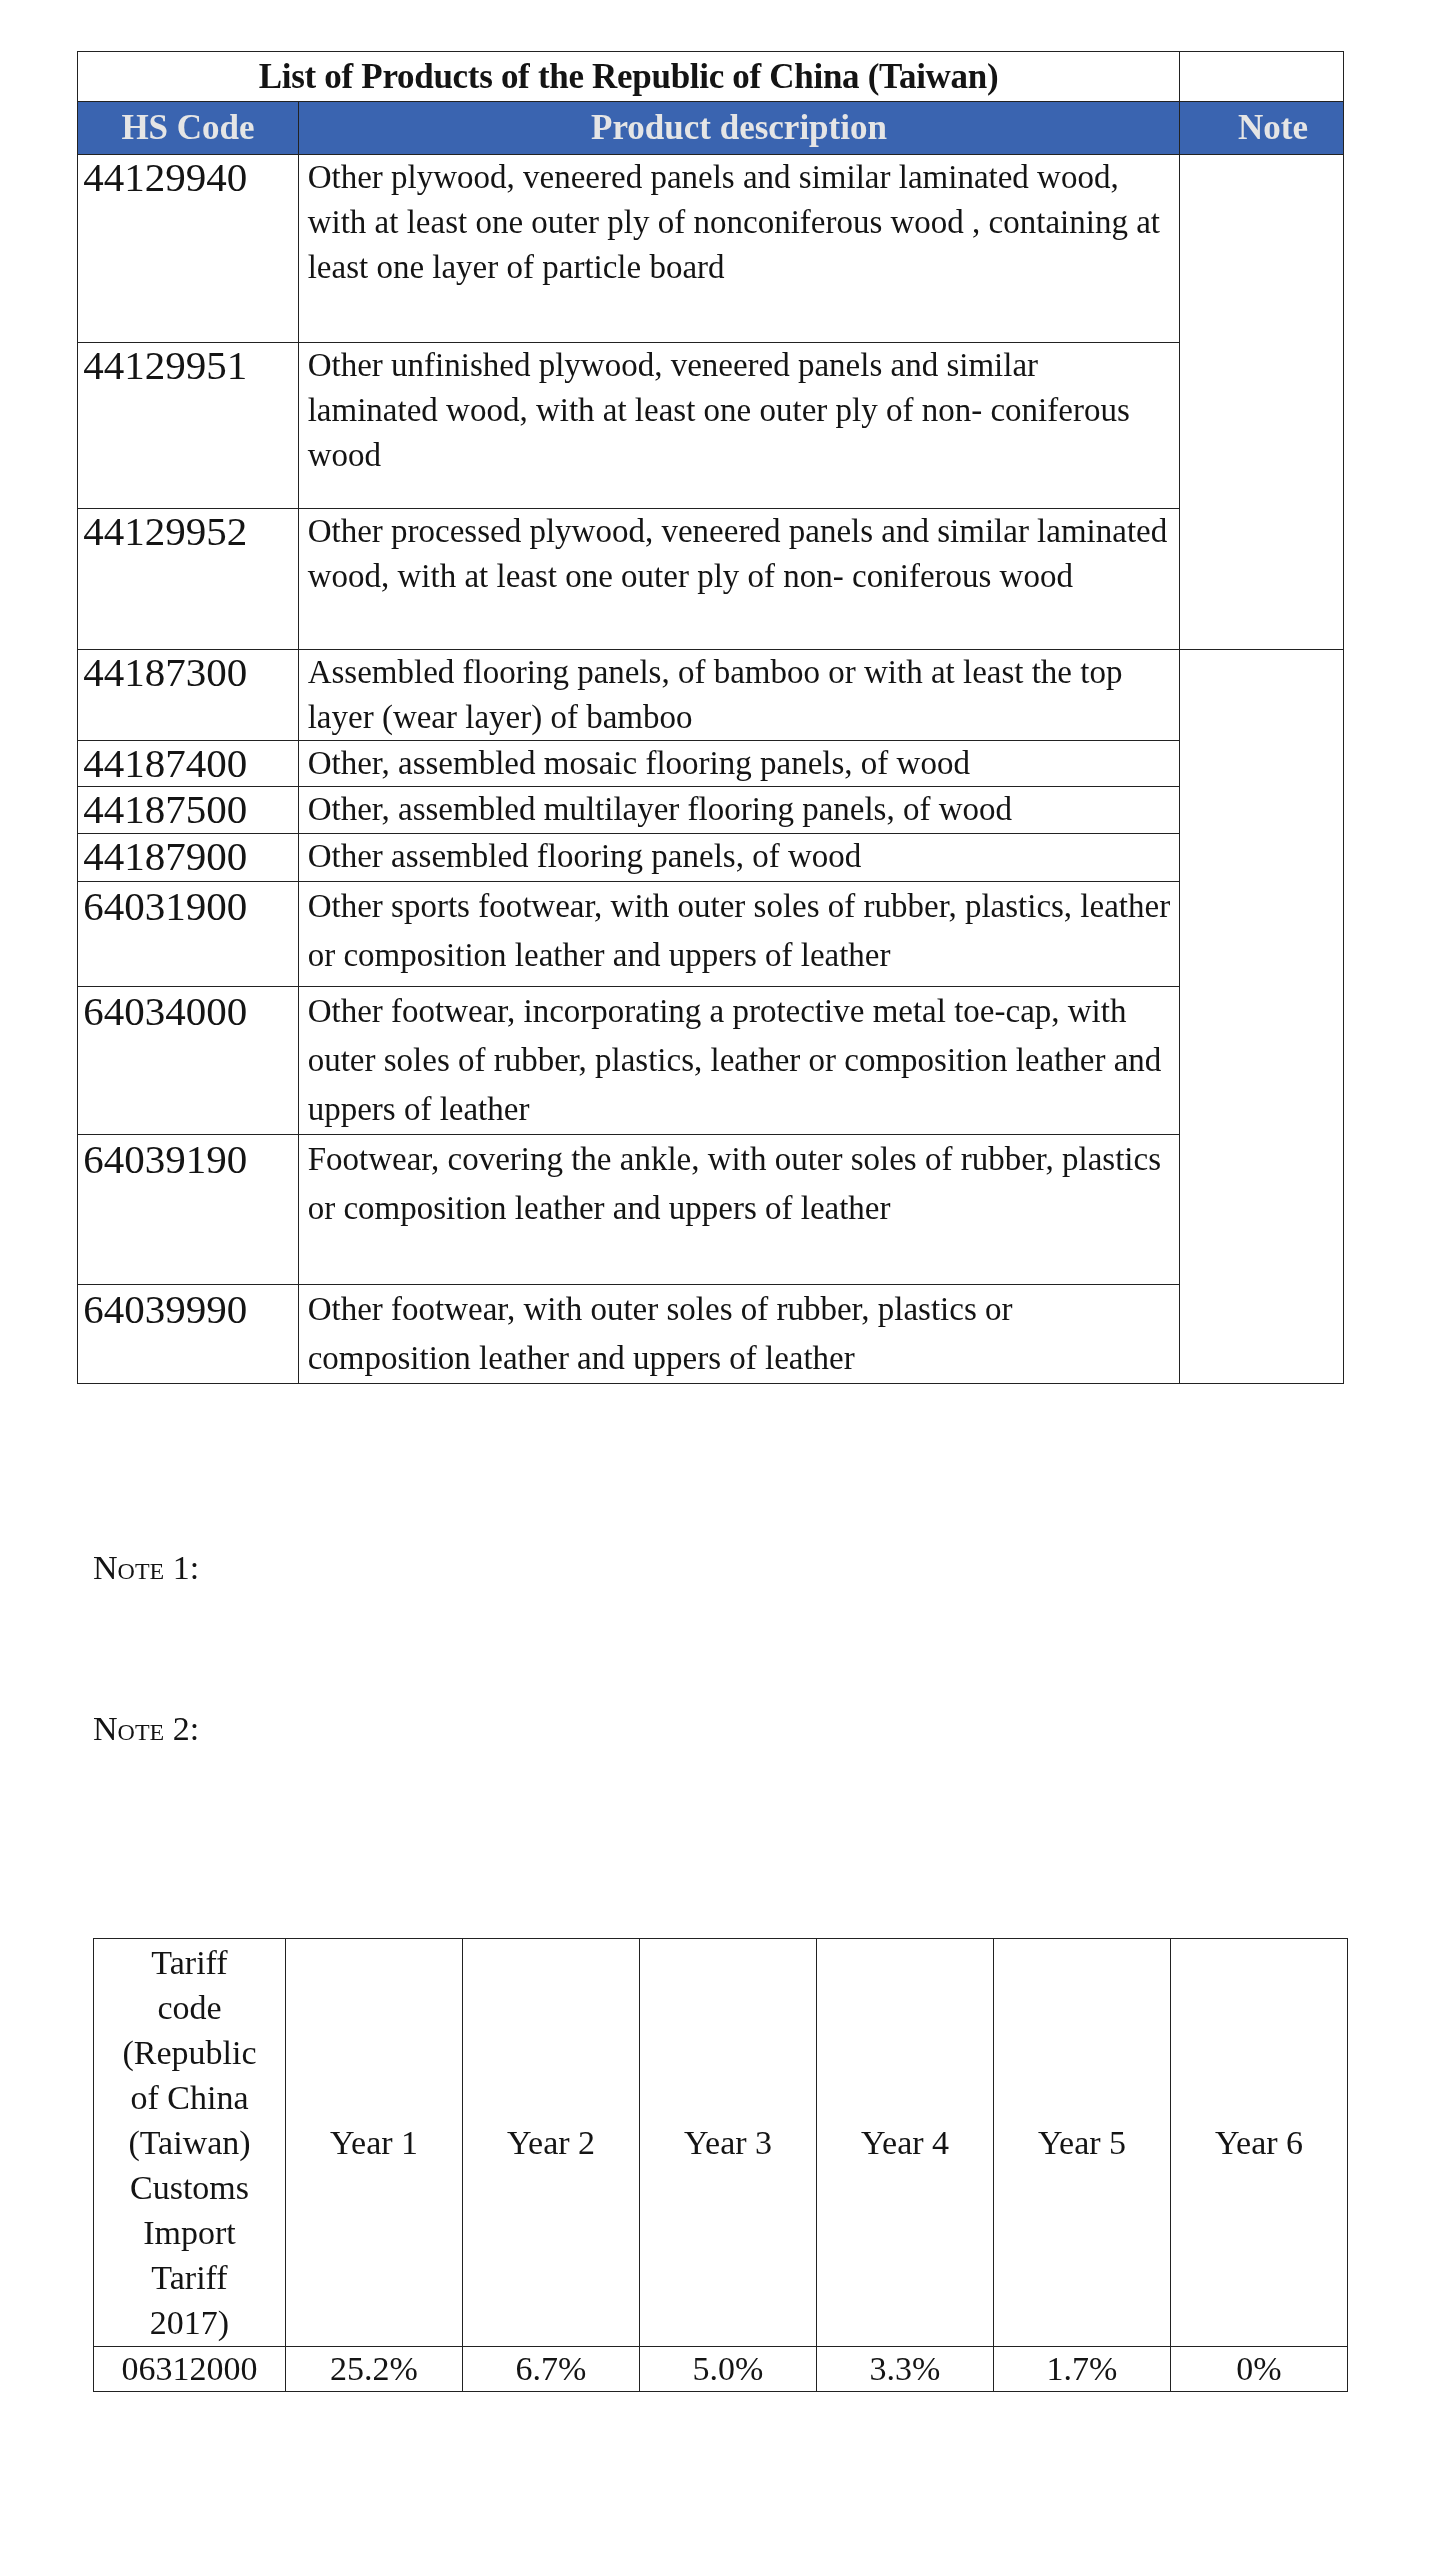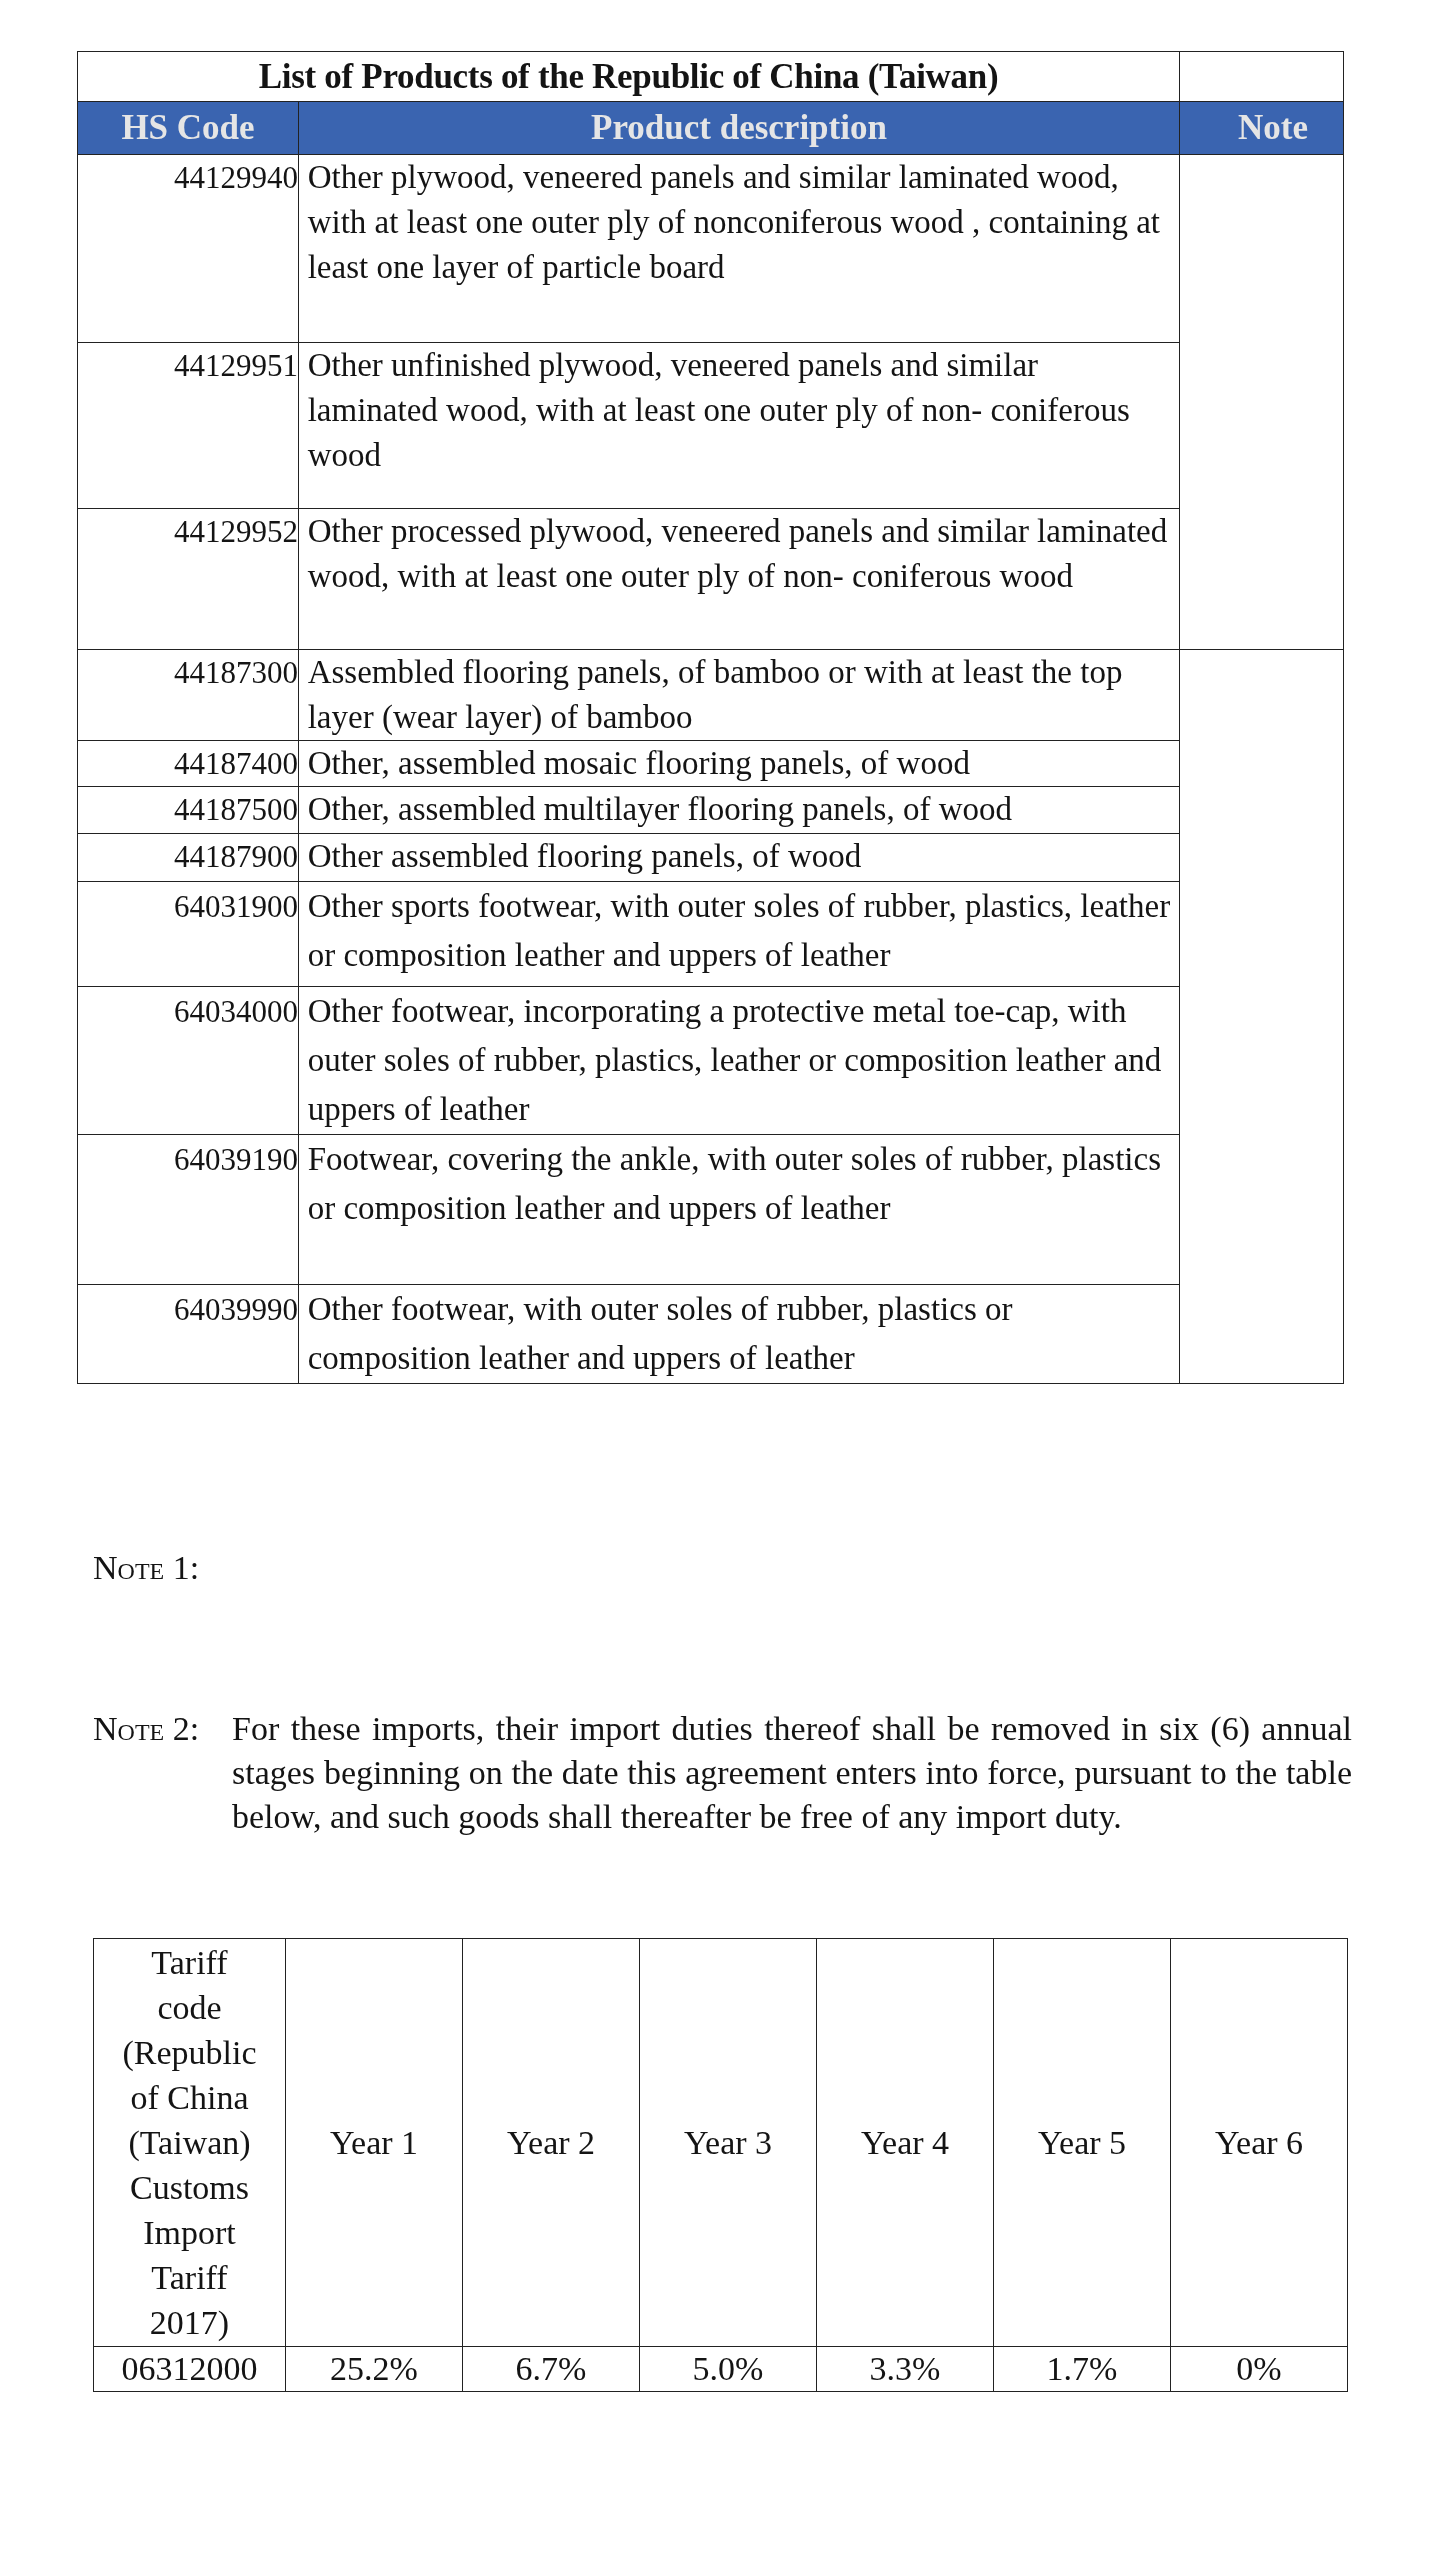--- a/index.html
+++ b/index.html
@@ -12,21 +12,21 @@
   .ptable { border-collapse: collapse; table-layout: fixed; width: 1266px; }
   .ptable td, .ptable th { border: 1.7px solid #222; padding: 0; vertical-align: top; }
   .ptable col.c-code { width: 221px; }
   .ptable col.c-desc { width: 881px; }
   .ptable col.c-note { width: 164px; }
   .title-cell { height: 49px; text-align: center; font-weight: bold; font-size: 35px;
                 line-height: 49px; letter-spacing: -0.3px; }
   .hdr th { background: #3a64b0; color: #e5e5e5; font-weight: bold; font-size: 35px;
             height: 52px; line-height: 52px; vertical-align: middle; text-align: center; }
   .hdr th.note-h { text-align: right; padding-right: 35px; }
-  .code { font-size: 31px; line-height: 45px; padding-left: 5.2px !important; text-align: right; }
+  .code { font-size: 41px; line-height: 45px; padding-left: 5.2px !important; }
   .desc { font-size: 33px; line-height: 45px; padding-left: 8.7px !important; padding-right: 8.7px !important; }
   .fw .code, .fw .desc { line-height: 49px; }
   .note-cell { }
 
   
   .note-block { left: 93px; width: 1259px; font-size: 34px; line-height: 44px; text-align: justify; }
   .note-label { position: absolute; left: 0; top: 0; font-variant: small-caps; }
   .note-text { margin-left: 139px; text-indent: 0px; }
   #note1 { top: 1546px; }
   #note2 { top: 1707px; }
@@ -111,21 +111,20 @@
     </tr>
   </tbody>
     </table>
 </div>
 
 <div id="note1" class="abs note-block">
   <span class="note-label">Note 1:</span>
 </div>
 <div id="note2" class="abs note-block">
   <span class="note-label">Note 2:</span>
-  <div class="note-text">For these imports, their import duties thereof shall be removed in six (6) annual stages beginning on the date this agreement enters into force, pursuant to the table below, and such goods shall thereafter be free of any import duty.</div>
 </div>
 
 <div id="tariff" class="abs">
   <table class="ttable">
     <colgroup>
       <col class="c-tcode">
         <col class="c-year">
         <col class="c-year">
         <col class="c-year">
       <col class="c-year">

